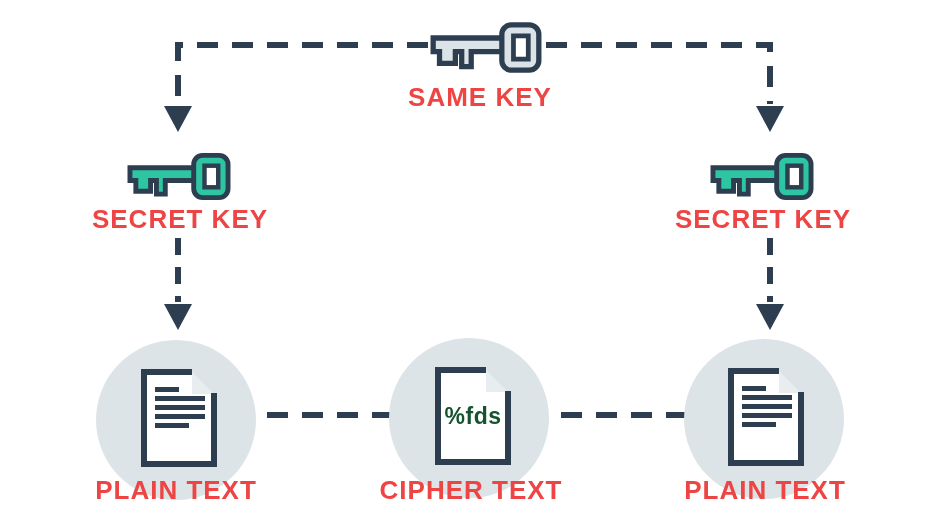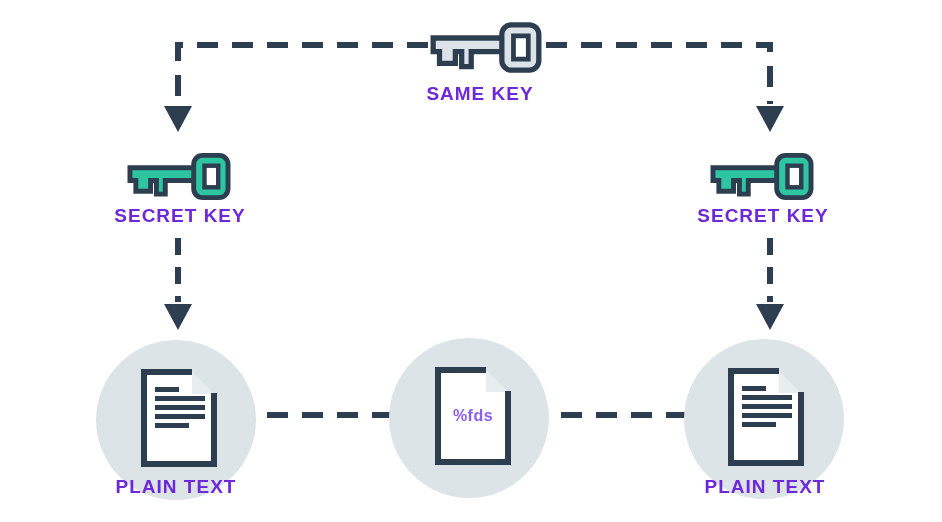--- a/index.html
+++ b/index.html
@@ -1,41 +1,41 @@
 <!DOCTYPE html>
 <html><head>
 <meta charset="utf-8">
 <style>
   html,body { margin:0; padding:0; background:#ffffff; }
   .canvas {
     position:relative; width:942px; height:522px; background:#ffffff;
     font-family:"Liberation Sans", sans-serif; overflow:hidden;
   }
   .label {
-    position:absolute; color:#6d28d9; font-weight:700; font-size:19px;
+    position:absolute; color:#ef4444; font-weight:700; font-size:26px;
     letter-spacing:1px; white-space:nowrap; line-height:1;
   }
   .label.centered { transform:translateX(-50%); }
   .circle {
     position:absolute; width:160px; height:160px; border-radius:50%;
     background:#dce4e7;
   }
   .icon-abs { position:absolute; }
   .key-gray { --key-fill:#dce3e8; }
   .key-green { --key-fill:#2dc5a2; }
   .connectors { position:absolute; left:0; top:0; pointer-events:none; }
   .connectors path {
     stroke:#2d3e50; stroke-width:6; fill:none;
   }
   .connectors path.dashed-h { stroke-dasharray:21 14; }
   .connectors path.dashed-v { stroke-dasharray:17 12; }
   .connectors polygon { fill:#2d3e50; }
   .cipher-content {
     position:absolute; display:flex; align-items:center; justify-content:center;
-    color:#8b5cf6; font-weight:700; font-size:16px; letter-spacing:0.5px;
+    color:#14532d; font-weight:700; font-size:23px; letter-spacing:0.5px;
   }
   .hidden-defs { position:absolute; width:0; height:0; overflow:hidden; }
 </style>
 </head>
 <body>
 
 <svg class="hidden-defs" aria-hidden="true">
   <defs>
     <symbol id="key-symbol" viewBox="0 0 106 52">
       <path d="M3 17 H70 V30 H39 V44 H30 V30 H24 V41 H9 V30 H3 Z" fill="var(--key-fill)" stroke="#2d3e50" stroke-width="5"></path>
@@ -97,20 +97,21 @@
   <svg class="icon-abs" style="left:140px; top:368px; width:78px; height:100px;" viewBox="0 0 78 100">
     <use href="#doc-plain-symbol"></use>
   </svg>
   <div class="label centered" style="left:176px; top:477px;">PLAIN TEXT</div>
 
   <div class="circle" style="left:389px; top:338px;"></div>
   <svg class="icon-abs" style="left:434px; top:366px; width:78px; height:100px;" viewBox="0 0 78 100">
     <use href="#doc-blank-symbol"></use>
   </svg>
   <div class="cipher-content" style="left:434px; top:366px; width:78px; height:100px;">%fds</div>
+  <div class="label centered" style="left:471px; top:477px;">CIPHER TEXT</div>
 
   <div class="circle" style="left:684px; top:339px;"></div>
   <svg class="icon-abs" style="left:727px; top:367px; width:78px; height:100px;" viewBox="0 0 78 100">
     <use href="#doc-plain-symbol"></use>
   </svg>
   <div class="label centered" style="left:765px; top:477px;">PLAIN TEXT</div>
 
 </div>
 
 </body></html>

